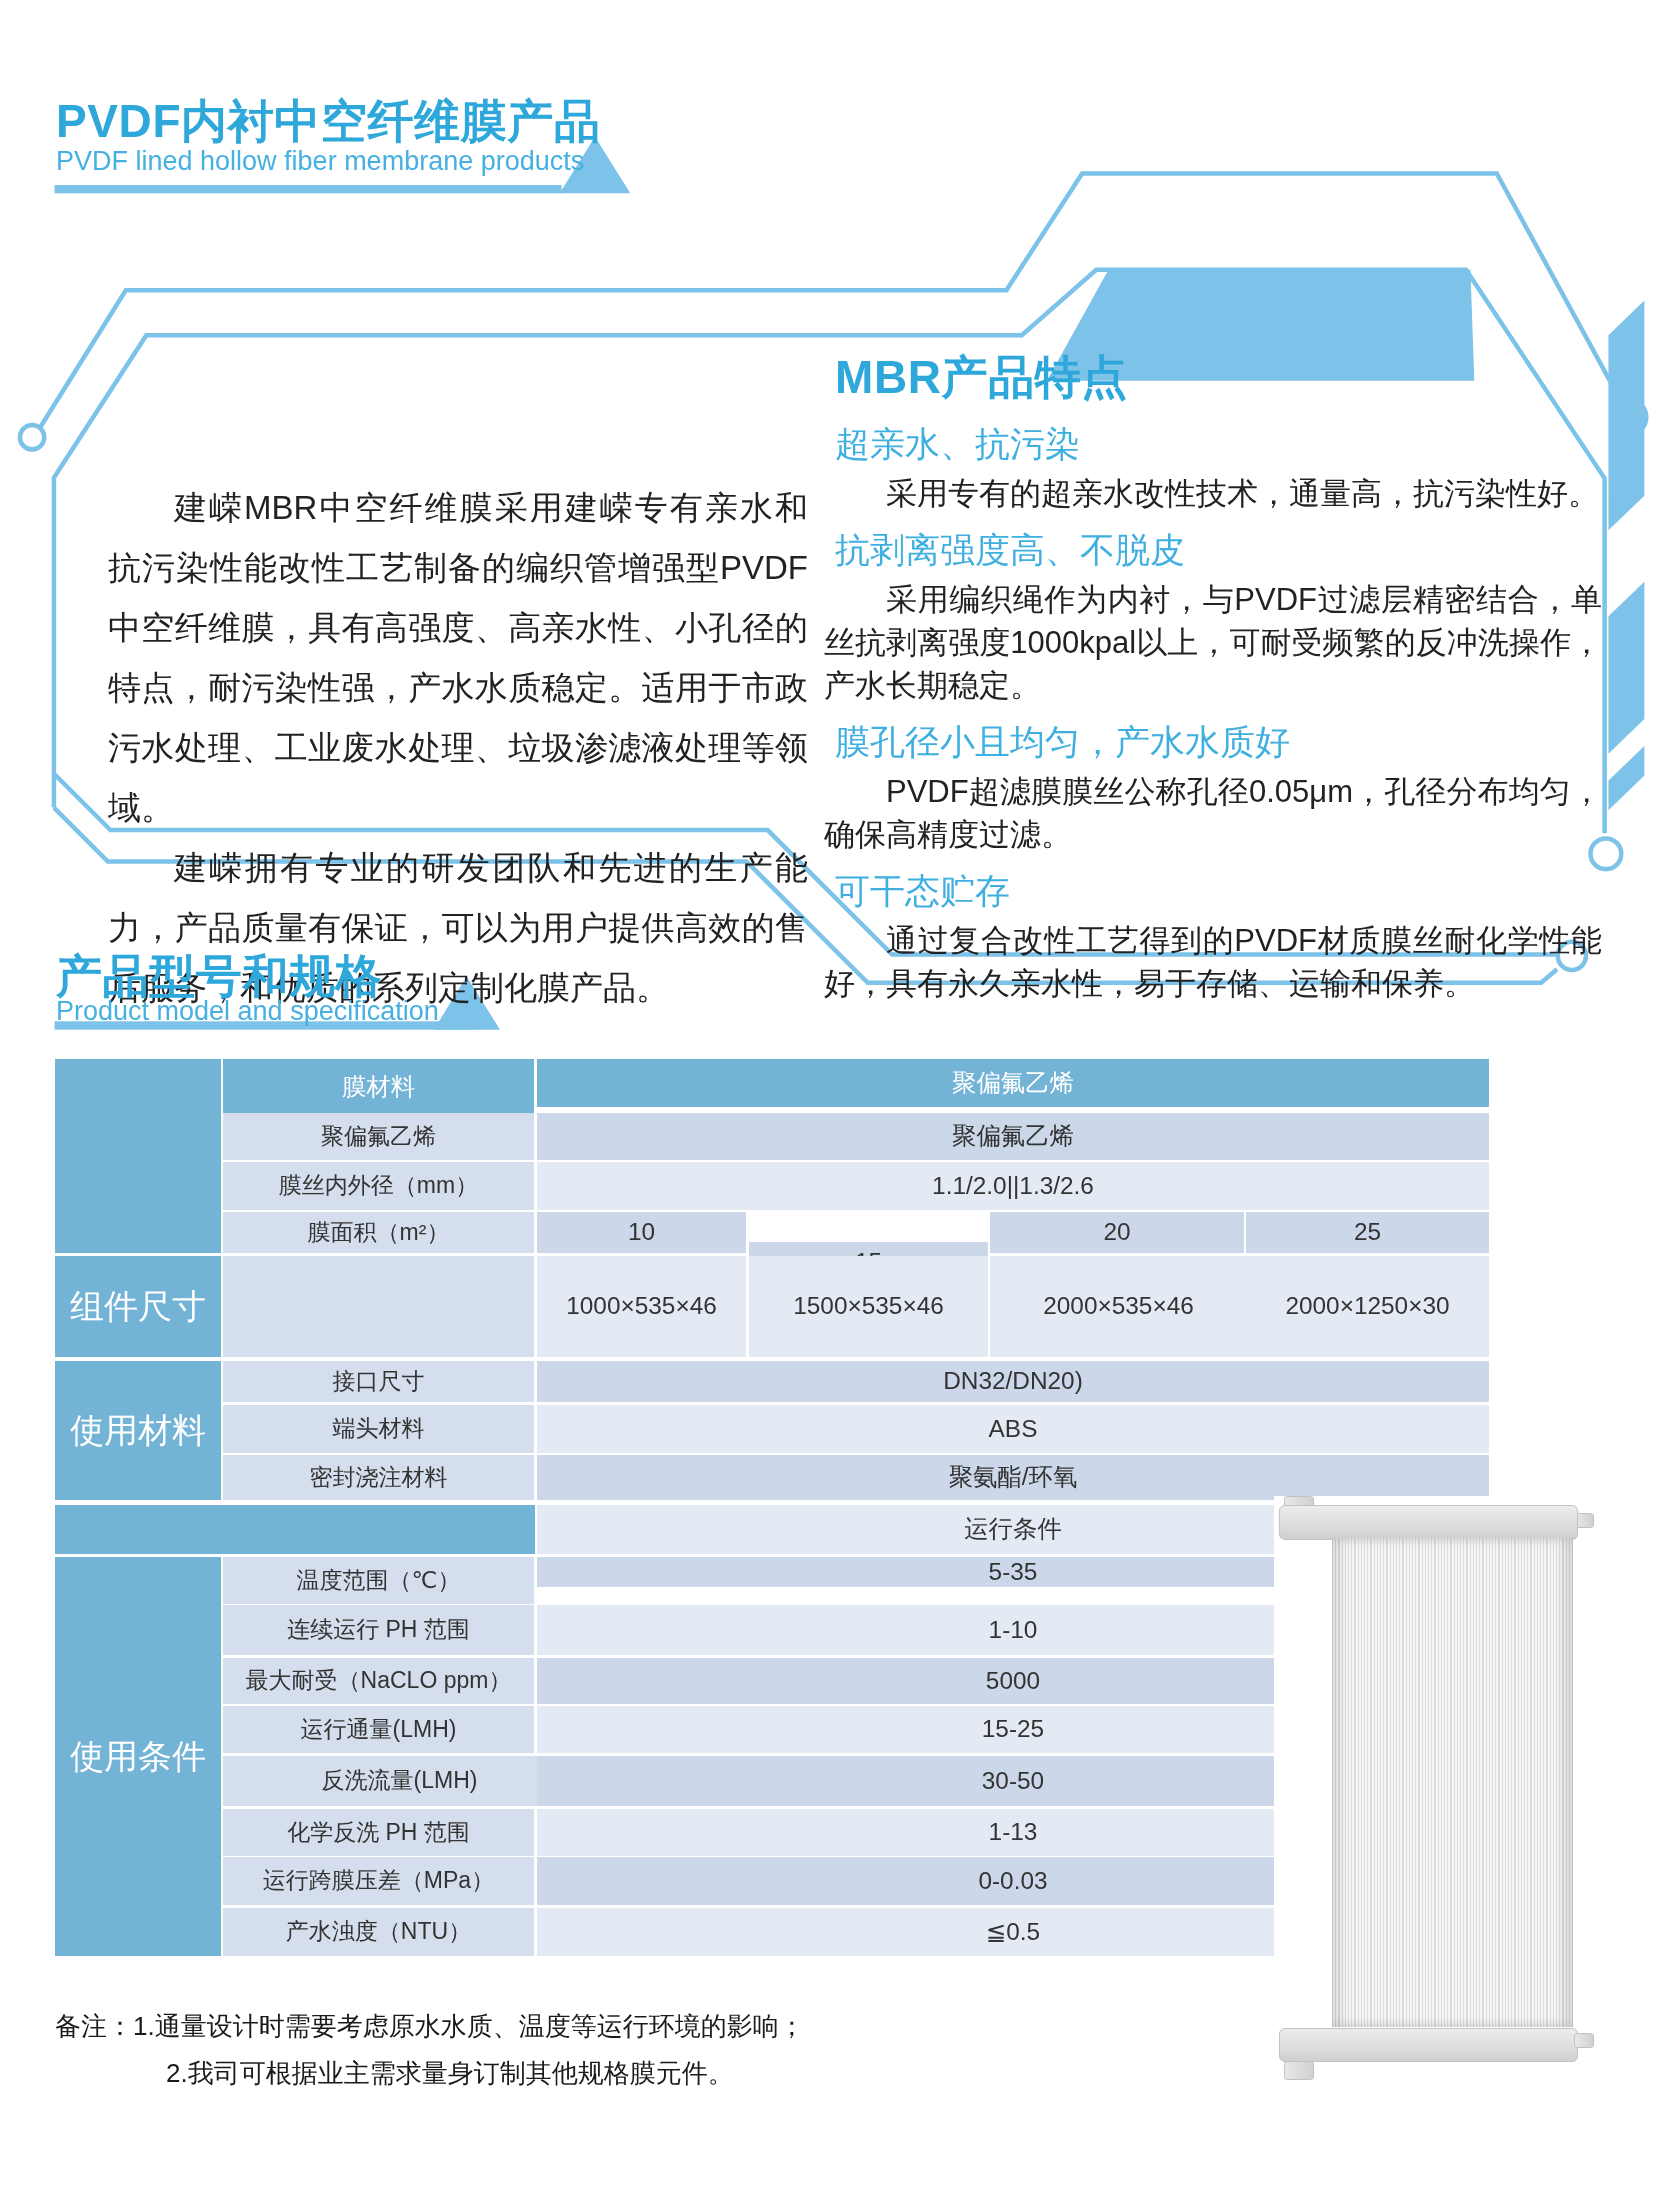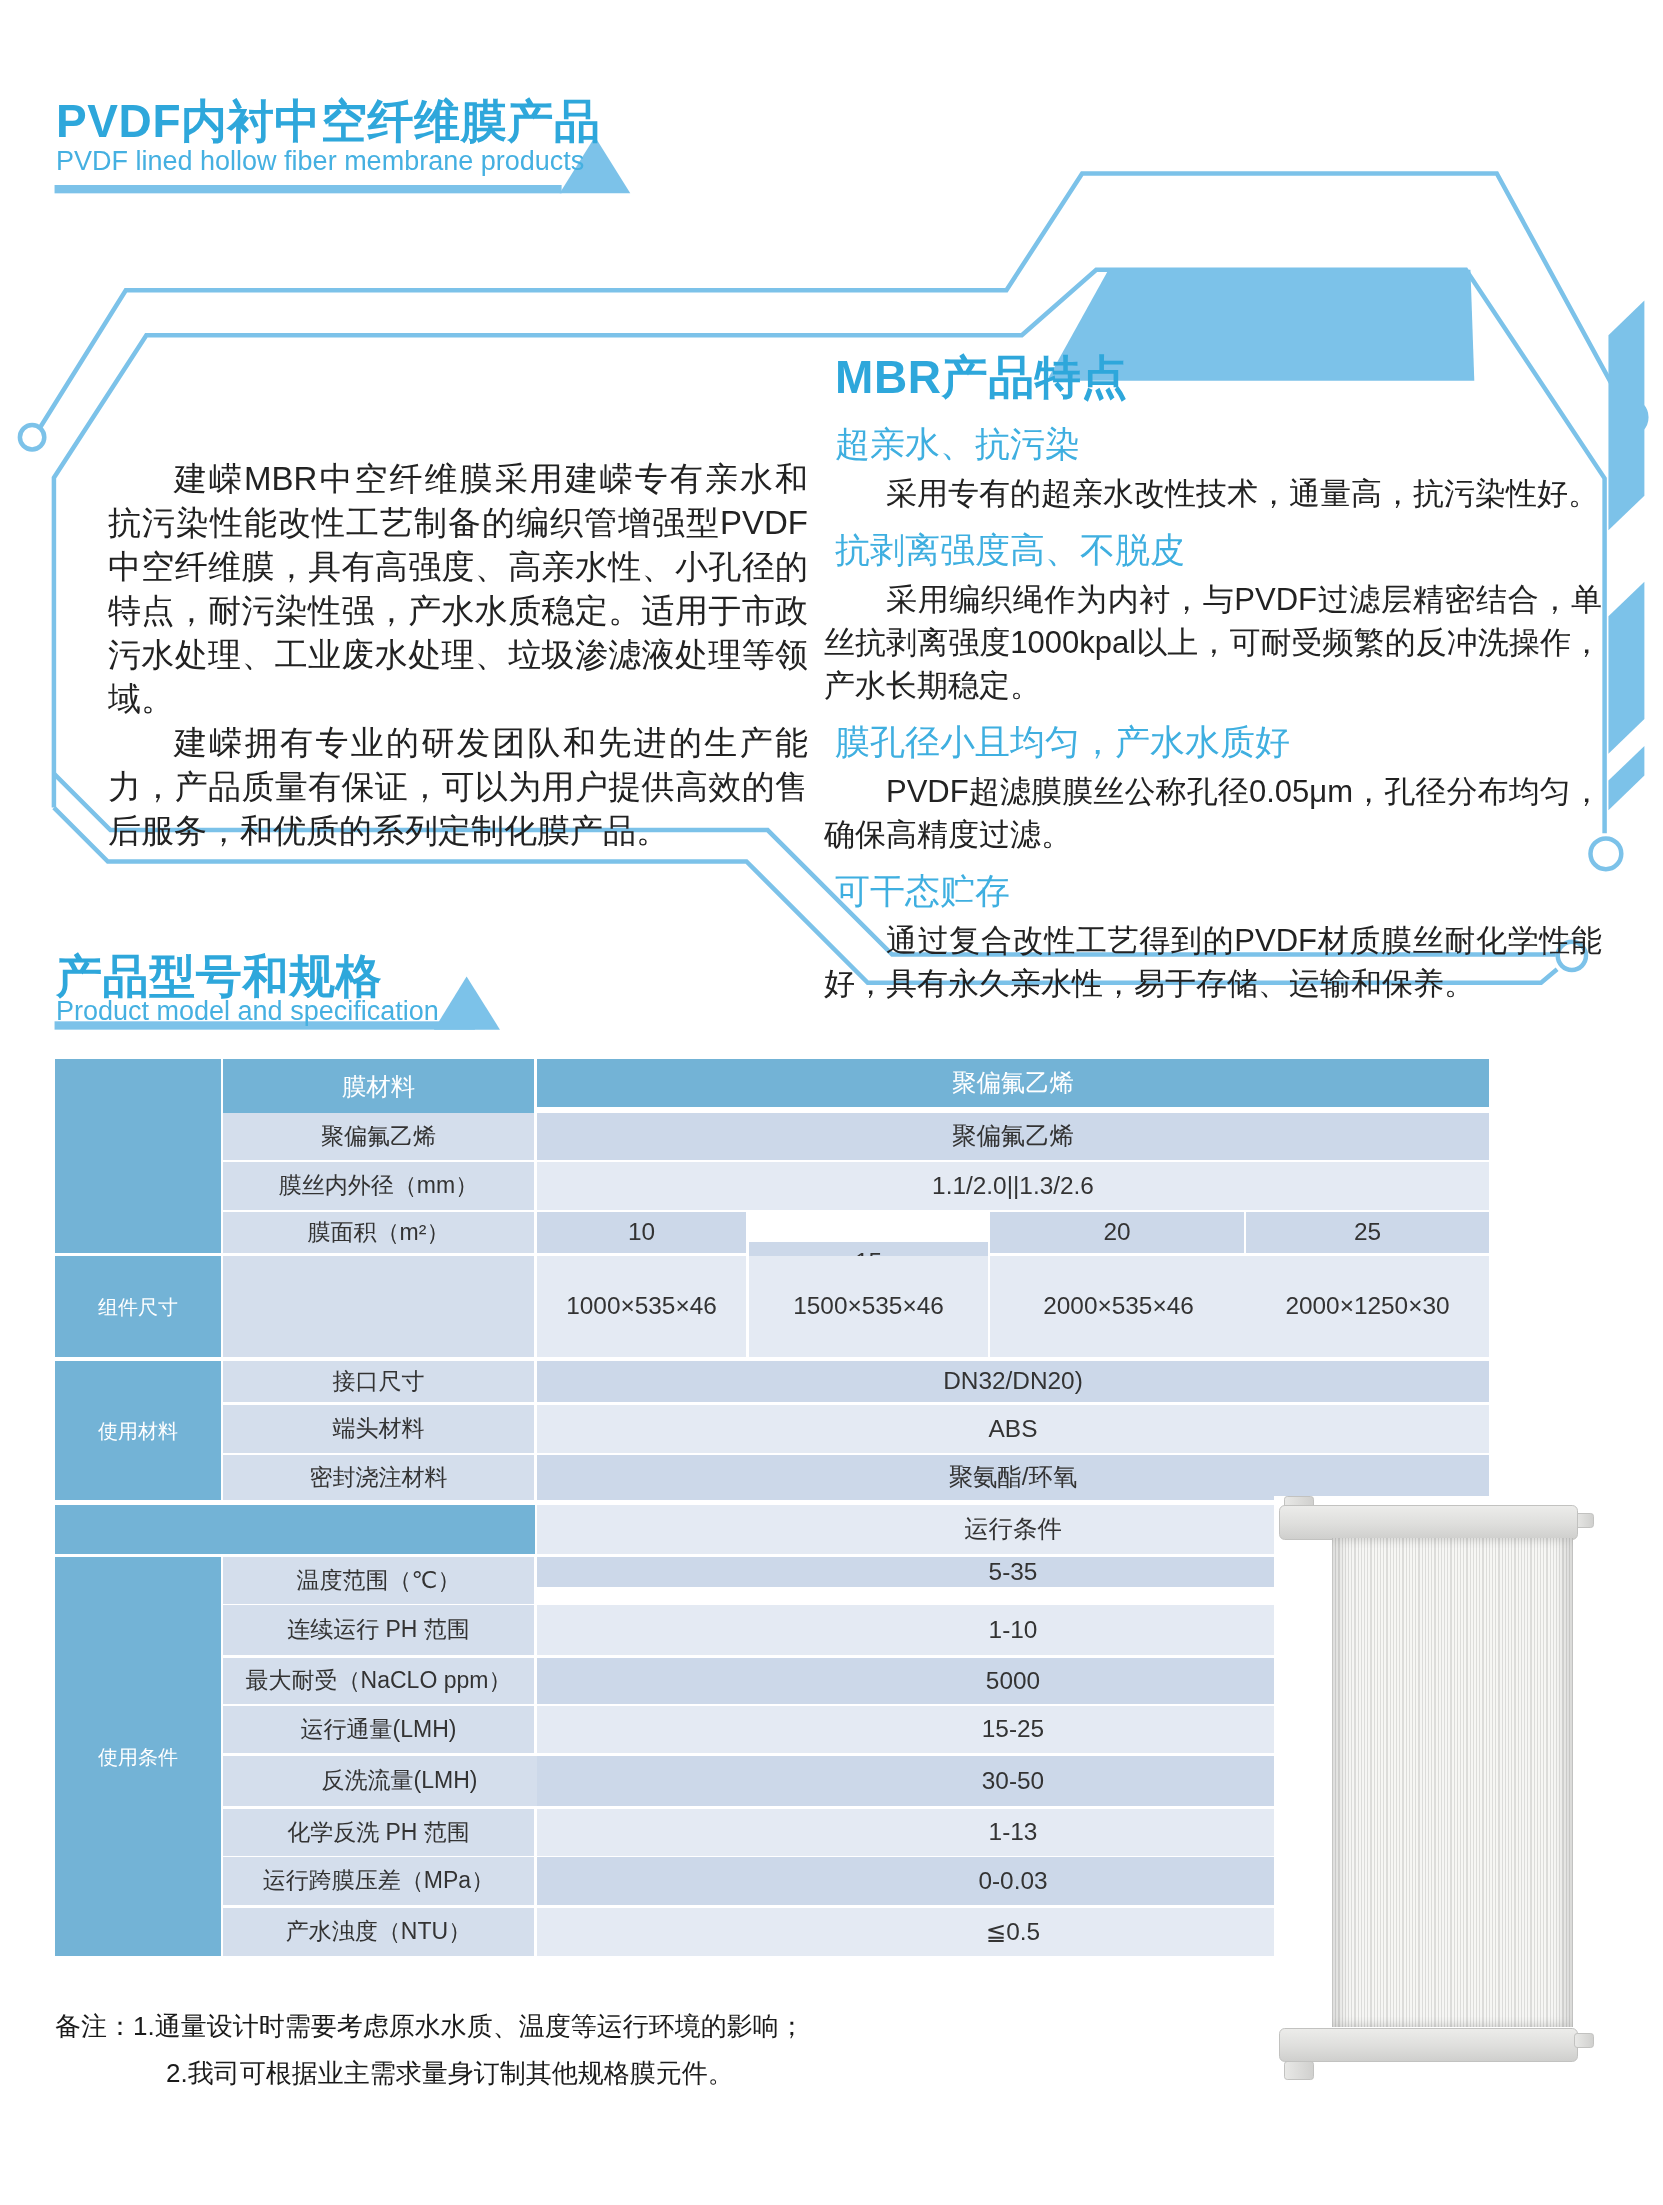--- a/index.html
+++ b/index.html
@@ -7,21 +7,21 @@
           font-family:"Liberation Sans","DejaVu Sans",sans-serif;}
   .abs{position:absolute;}
   .h-cn{color:#2ea7db;font-weight:bold;letter-spacing:0.6px;}
   .h-en{color:#45b0e1;}
   .cell{position:absolute;display:flex;align-items:center;justify-content:center;
         font-size:24.4px;color:#333;text-align:center;line-height:1.1;}
   .lbl{background:#d4deec;font-size:23px;}
   .va{background:#ccd8e9;}
   .vb{background:#e4eaf3;}
   .blue{background:#73b3d6;color:#ffffff;}
-  .grp{background:#73b3d6;color:#ffffff;font-size:20px;}
+  .grp{background:#73b3d6;color:#ffffff;font-size:34px;}
   .feature-title{color:#3fafe0;font-size:35px;margin:11.6px 0 5.1px 0;font-weight:500;}
   .feature-body{color:#222;font-size:31px;line-height:1.38;text-indent:2em;text-align:justify;margin:0;}
   .intro p{margin:0;text-indent:2em;text-align:justify;}
   .photo-cap{position:absolute;background:linear-gradient(180deg,#ececea,#dededc 55%,#cfcfcd);
              border:1.3px solid #c2c2c0;border-radius:5.8px;}
   .photo-stub{position:absolute;background:linear-gradient(90deg,#e8e8e6,#d0d0ce);
               border:1.3px solid #c2c2c0;border-radius:3.2px;}
 </style>
 </head>
 <body>
@@ -47,21 +47,21 @@
       <rect x="85" y="288" width="790" height="13"></rect>
       <polygon points="872,301 982,301 927,213"></polygon>
       <rect x="85" y="1591" width="655" height="13"></rect>
       <polygon points="676,1604 779,1604 727,1521"></polygon>
     </g>
   </svg>
 
   <div class="abs h-cn" style="left:56px;top:91px;font-size:46px;">PVDF内衬中空纤维膜产品</div>
   <div class="abs h-en" style="left:56px;top:146px;font-size:27px;">PVDF lined hollow fiber membrane products</div>
 
-  <div class="abs intro" style="left:108px;top:457px;width:700px;font-size:33px;line-height:44px;color:#222;">
+  <div class="abs intro" style="left:108px;top:478px;width:700px;font-size:33px;line-height:60px;color:#222;">
     <p>建嵘MBR中空纤维膜采用建嵘专有亲水和抗污染性能改性工艺制备的编织管增强型PVDF中空纤维膜，具有高强度、高亲水性、小孔径的特点，耐污染性强，产水水质稳定。适用于市政污水处理、工业废水处理、垃圾渗滤液处理等领域。</p>
     <p>建嵘拥有专业的研发团队和先进的生产能力，产品质量有保证，可以为用户提供高效的售后服务，和优质的系列定制化膜产品。</p>
   </div>
 
   <div class="abs" style="left:824px;top:347px;width:778px;">
     <div class="h-cn" style="font-size:46px;margin:0 0 6.4px 11px;">MBR产品特点</div>
 
     <div class="feature-title" style="margin-left:11px;">超亲水、抗污染</div>
     <p class="feature-body">采用专有的超亲水改性技术，通量高，抗污染性好。</p>
 

